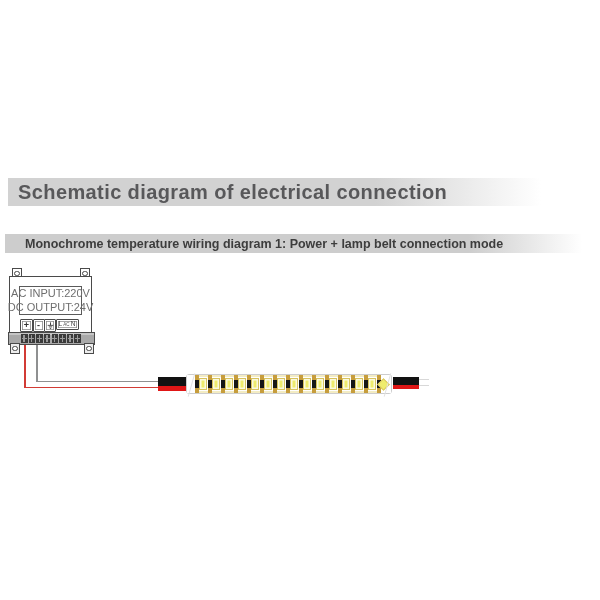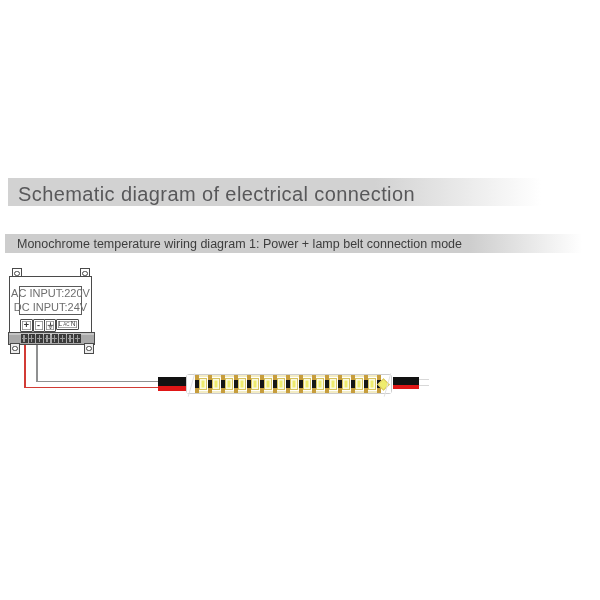--- a/index.html
+++ b/index.html
@@ -4,32 +4,32 @@
 <style>
   html,body{margin:0;padding:0;background:#ffffff;}
   #canvas{
     position:relative;width:600px;height:600px;background:#fff;overflow:hidden;
     font-family:"Liberation Sans","DejaVu Sans",sans-serif;
   }
   
   .title-bar{
     position:absolute;left:8px;top:178px;width:592px;height:28px;
     background:linear-gradient(to right,var(--c-bar_gray) 0%,var(--c-bar_gray) 62%,#ffffff 90%);
-    display:flex;align-items:flex-end;
+    display:flex;align-items:center;font-weight:bold;
   }
   .title-bar .txt{
     font-size:20px;color:var(--c-title_text);padding-left:10px;letter-spacing:.4px;white-space:nowrap;
   }
   .subtitle-bar{
     position:absolute;left:5px;top:234px;width:595px;height:19px;
     background:linear-gradient(to right,var(--c-subtitle_gray) 0%,var(--c-subtitle_gray) 78%,#ffffff 97%);
     display:flex;align-items:center;
   }
   .subtitle-bar .txt{
-    font-size:12.5px;font-weight:normal;color:var(--c-subtitle_text);padding-left:12px;white-space:nowrap;
+    font-size:12.5px;font-weight:bold;color:var(--c-subtitle_text);padding-left:20px;white-space:nowrap;
   }
   
   .ps-tab{position:absolute;width:8px;height:9px;border:1.4px solid #4a4a4a;background:#fff;
     display:flex;align-items:center;justify-content:center;}
   .ps-tab .hole{width:3.5px;height:3.5px;border:1px solid #4a4a4a;border-radius:50%;background:#fff;}
   .tab-tl{left:12px;top:268px;}
   .tab-tr{left:80px;top:268px;}
   .tab-bl{left:10px;top:343px;background:#ededed;}
   .tab-br{left:84px;top:343px;background:#ededed;}
   .ps-body{position:absolute;left:9px;top:276px;width:81px;height:56px;border:1.6px solid #4a4a4a;background:#fff;}
@@ -113,21 +113,21 @@
     <div>
       <div class="ps-tab tab-tl">
           <span class="hole"></span>
         </div>
       <div class="ps-tab tab-tr">
           <span class="hole"></span>
         </div>
       <div class="ps-body"></div>
       <div class="ps-label-box">
         <span class="line">AC INPUT:220V</span>
-        <span class="line">DC INPUT:24V</span>
+        <span class="line">DC OUTPUT:24V</span>
       </div>
 
       <div class="term-box t-plus">
         <span class="sym">+</span>
       </div>
       <div class="term-box t-minus">
         <span class="sym">-</span>
       </div>
       <div class="term-box t-gnd">
         <svg width="7" height="7" viewBox="0 0 10 10">

